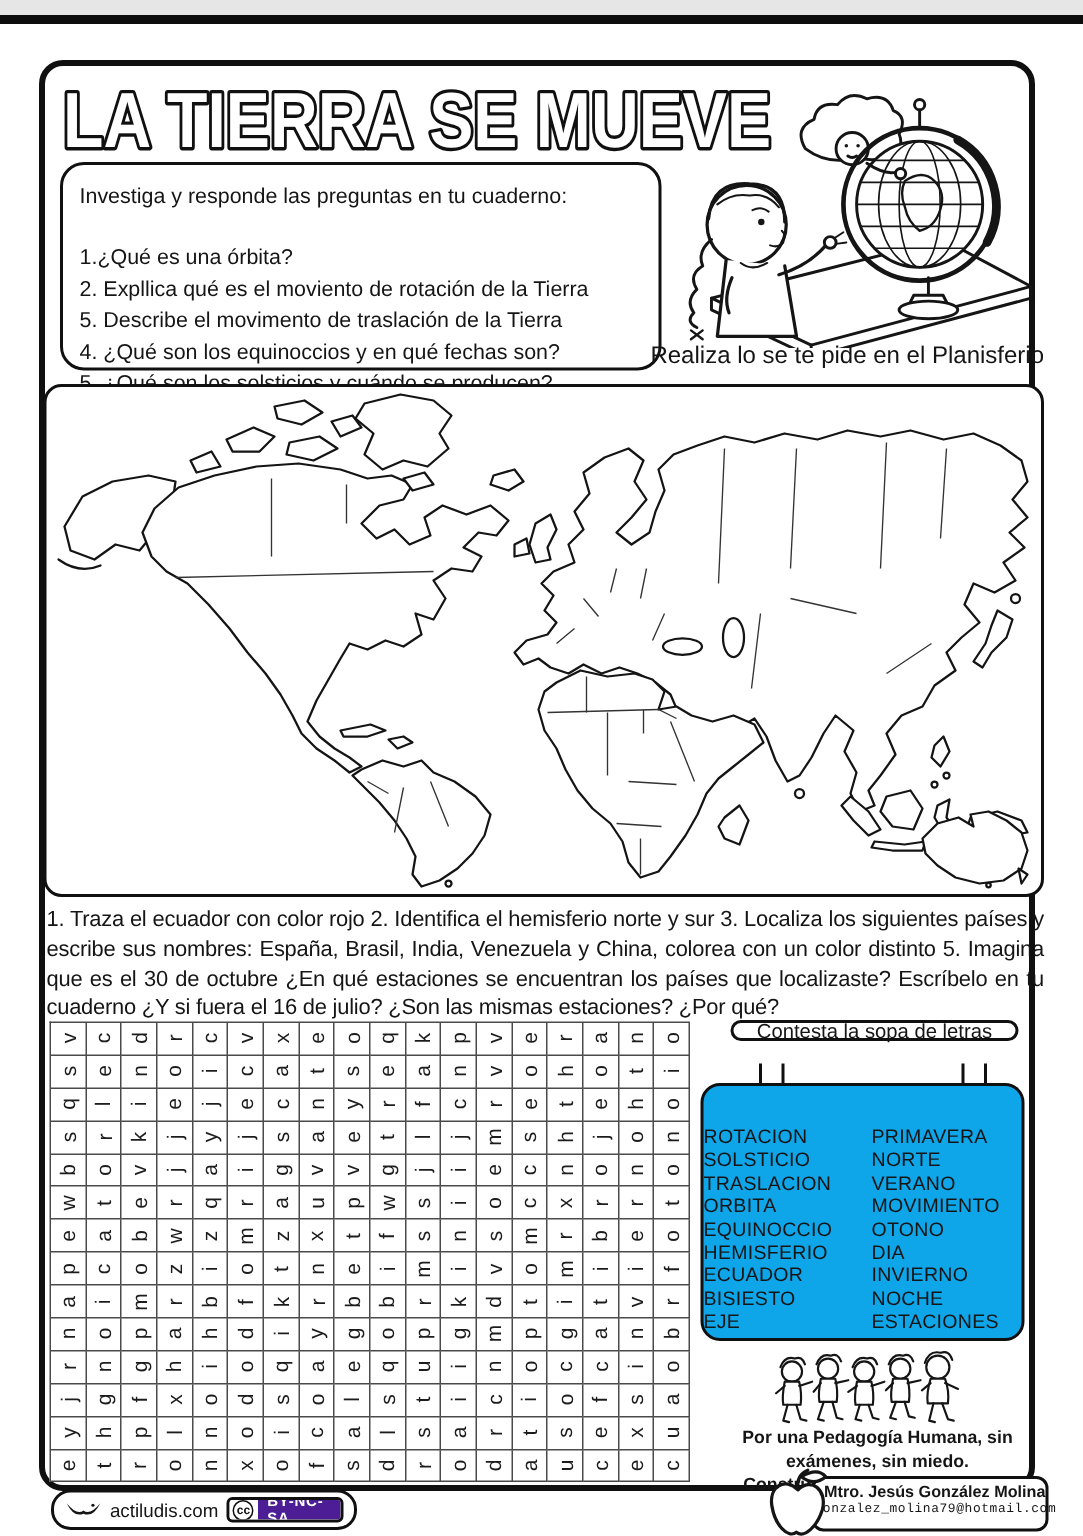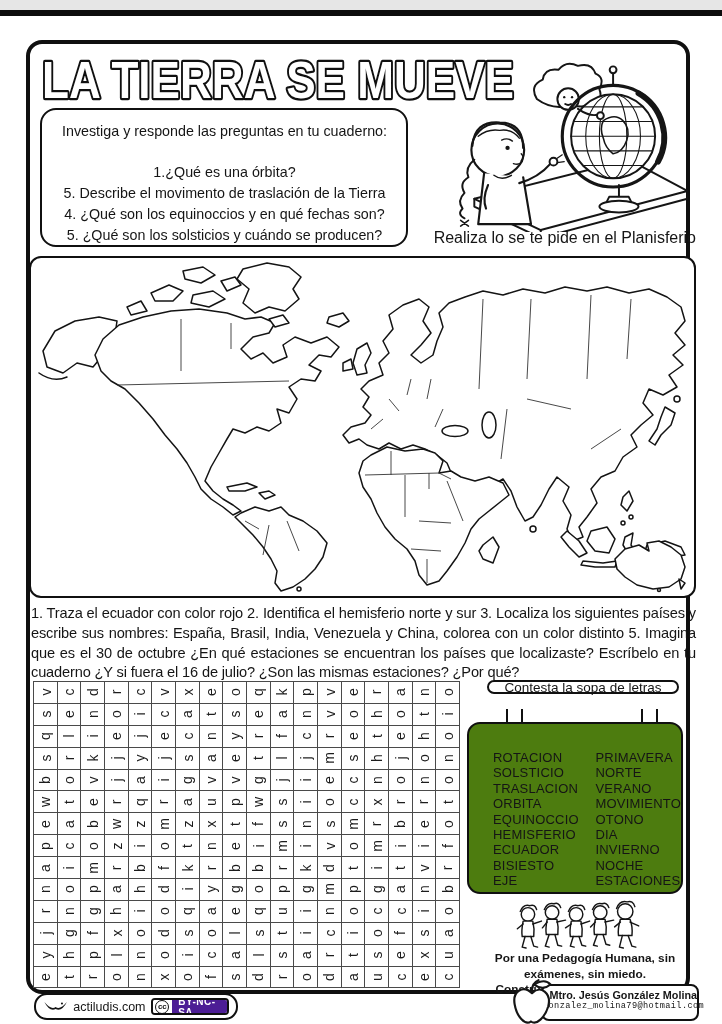--- a/index.html
+++ b/index.html
@@ -7,23 +7,23 @@
   body { background:#e6e6e6; font-family:"Liberation Sans", sans-serif; color:#151515; }
   .stage { position:relative; width:722px; height:1024px; background:#ffffff; overflow:hidden;margin-top:10px; }
   .scan-top { position:absolute; left:0; top:0; width:722px; height:6px; background:#0d0d0d; }
   .scan-bottom { position:absolute; left:0; top:1015px; width:722px; height:9px; background:#cdcdcd; border-top:2px solid #2a2a2a; }
 
   .frame { position:absolute; left:26px; top:30px; width:664px; height:954px;
            border:4px solid #101010; border-radius:16px; background:#fff; }
 
   .title-svg { position:absolute; left:40px; top:34px; }
 
-  .qbox { position:absolute; left:40px; top:98px; width:368px; height:139px;
+  .qbox { position:absolute; left:40px; top:98px; width:401px; height:139px;
           border:2.5px solid #101010; border-radius:16px; padding:11px 10px 0 11px;
-          font-size:14.3px; line-height:21px;text-align:center; }
+          font-size:14.3px; line-height:21px; }
   .qbox .intro { margin-bottom:20px; }
 
   .illus { position:absolute; left:446px; top:50px; width:256px; height:172px; }
 
   .caption { position:absolute; left:390px; top:219px; width:306px; text-align:right;
              font-size:16px; }
 
   .mapbox { position:absolute; left:29px; top:246px; width:667px; height:342px;
             border:2.5px solid #101010; border-radius:12px; overflow:hidden; background:#fff; }
 
@@ -38,22 +38,22 @@
   .ltr  { display:block; transform:rotate(-90deg); font-size:14px; color:#1c1c1c; }
 
   .prompt { position:absolute; left:487px; top:670px; width:192px; height:14px;
             border:2px solid #101010; border-radius:10px; background:#fff;
             display:flex; align-items:center; justify-content:center; font-size:13.5px; }
   .conn { position:absolute; top:699px; width:17px; height:14px;
           border-left:2.5px solid #101010; border-right:2.5px solid #101010; background:#fff; }
   .conn.c1 { left:506px; } .conn.c2 { left:641px; }
 
   .wlbox { position:absolute; left:467px; top:712px; width:216px; height:172px;
-           border:2px solid #101010; border-radius:13px; background:#4d7c0f;
-           padding:26px 0 0 24px; display:flex; }
+           border:2px solid #101010; border-radius:13px; background:#0ea5e9;
+           padding:26px 0 0 0; display:flex; }
   .wcol { font-size:13px; line-height:15.4px; letter-spacing:0.2px; }
   .wcol.one { width:112px; }
   .wcol.two { flex:1; }
 
   .kids { position:absolute; left:516px; top:888px; width:126px; height:52px; }
 
   .pedagogy { position:absolute; left:464px; top:941px; width:242px; text-align:center;
               font-size:11.8px; font-weight:bold; line-height:15.5px; }
 
   .leftbadge { position:absolute; left:34px; top:983px; width:204px; height:27px; z-index:5;
@@ -85,20 +85,21 @@
   <div class="frame"></div>
 
   <svg class="title-svg" width="500" height="68" viewBox="0 0 500 68">
     <text x="2" y="54" font-size="52" font-weight="bold" fill="#ffffff" stroke="#101010" stroke-width="4.5" paint-order="stroke" stroke-linejoin="round" textLength="472" lengthAdjust="spacingAndGlyphs">LA TIERRA SE MUEVE</text>
   </svg>
 
   <div class="qbox">
     <div class="intro">Investiga y responde las preguntas en tu cuaderno:</div>
     <div>
         <div class="qitem">1.¿Qué es una órbita?</div>
+        <div class="qitem">2. Expllica qué es el moviento de rotación de la Tierra</div>
         <div class="qitem">5. Describe el movimento de traslación de la Tierra</div>
         <div class="qitem">4. ¿Qué son los equinoccios y en qué fechas son?</div>
         <div class="qitem">5. ¿Qué son los solsticios y cuándo se producen?</div>
       </div>
   </div>
 
   <svg class="illus" viewBox="0 0 260 176">
     <g stroke="#151515" fill="none" stroke-width="2" stroke-linecap="round" stroke-linejoin="round">
       <path d="M28,142 L186,102 246,134 96,174 Z" fill="#fff"></path>
       <path d="M28,142 L28,150 96,182 96,174 M246,134 246,142 96,182"></path>

